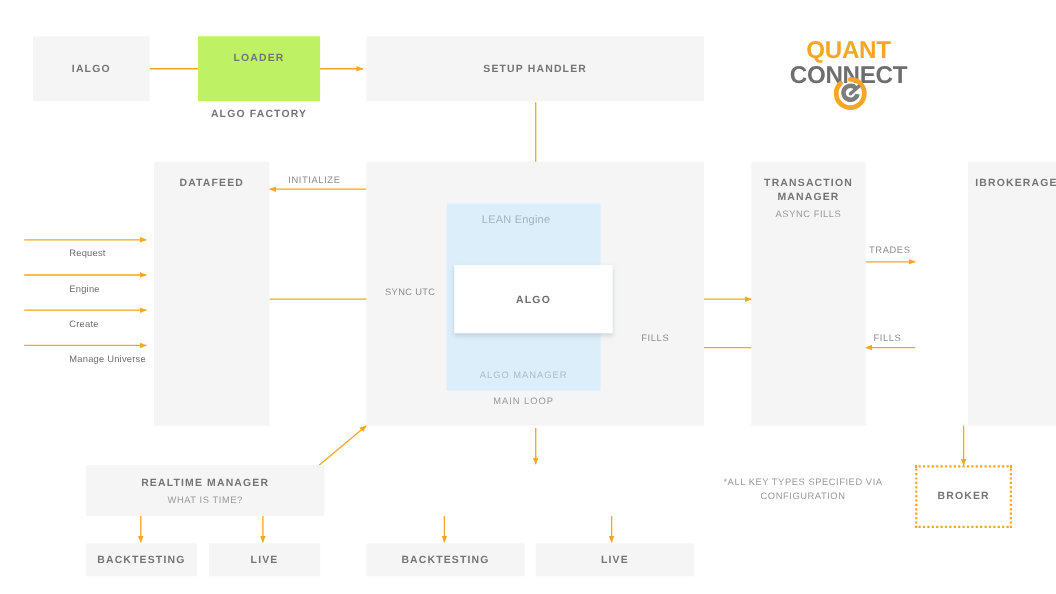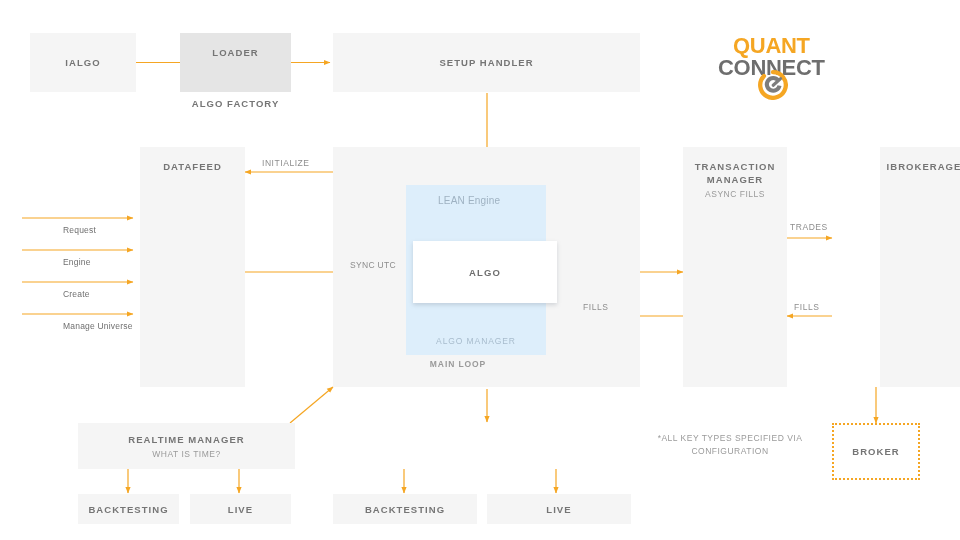--- a/index.html
+++ b/index.html
@@ -40,21 +40,21 @@
     font-weight: normal;
     letter-spacing: 0.5px;
     color: #9a9a9a;
     line-height: 12px;
     margin-top: 2px;
   }
 
   
   .stack {
     position: absolute;
-    background: #e5e5e5;
+    background: #bef264;
     display: flex;
     flex-direction: column;
     justify-content: space-between;
     align-items: center;
     text-align: center;
     gap: 40px;
   }
   .stack .title {
     font-size: 9.5px;
     font-weight: bold;
@@ -239,21 +239,21 @@
     <div class="title">DATAFEED</div>
   </div>
 
   <div class="box" style="left:333px; top:147px; width:307px; height:240px;">
   </div>
 
   <div class="lean" style="left:406px; top:185px; width:140px; height:170px;">
     <div class="lean-label" style="left:16px; top:10px;margin-left:16px;">LEAN Engine</div>
     <div class="algo-mgr" style="left:0; bottom:9px;">ALGO MANAGER</div>
   </div>
-  <div class="mainloop" style="left:388px; top:359px; width:140px;font-weight:bold;">MAIN LOOP</div>
+  <div class="mainloop" style="left:406px; top:359px; width:140px;">MAIN LOOP</div>
 
   <div class="algo-box" style="left:413px; top:241px; width:144px; height:62px;">
     <span>ALGO</span>
   </div>
 
   <div class="box" style="left:683px; top:147px; width:104px; height:240px; justify-content:flex-start; padding-top:13px;">
     <div class="title">TRANSACTION
 MANAGER</div>
     <div class="sub">ASYNC FILLS</div>
   </div>

